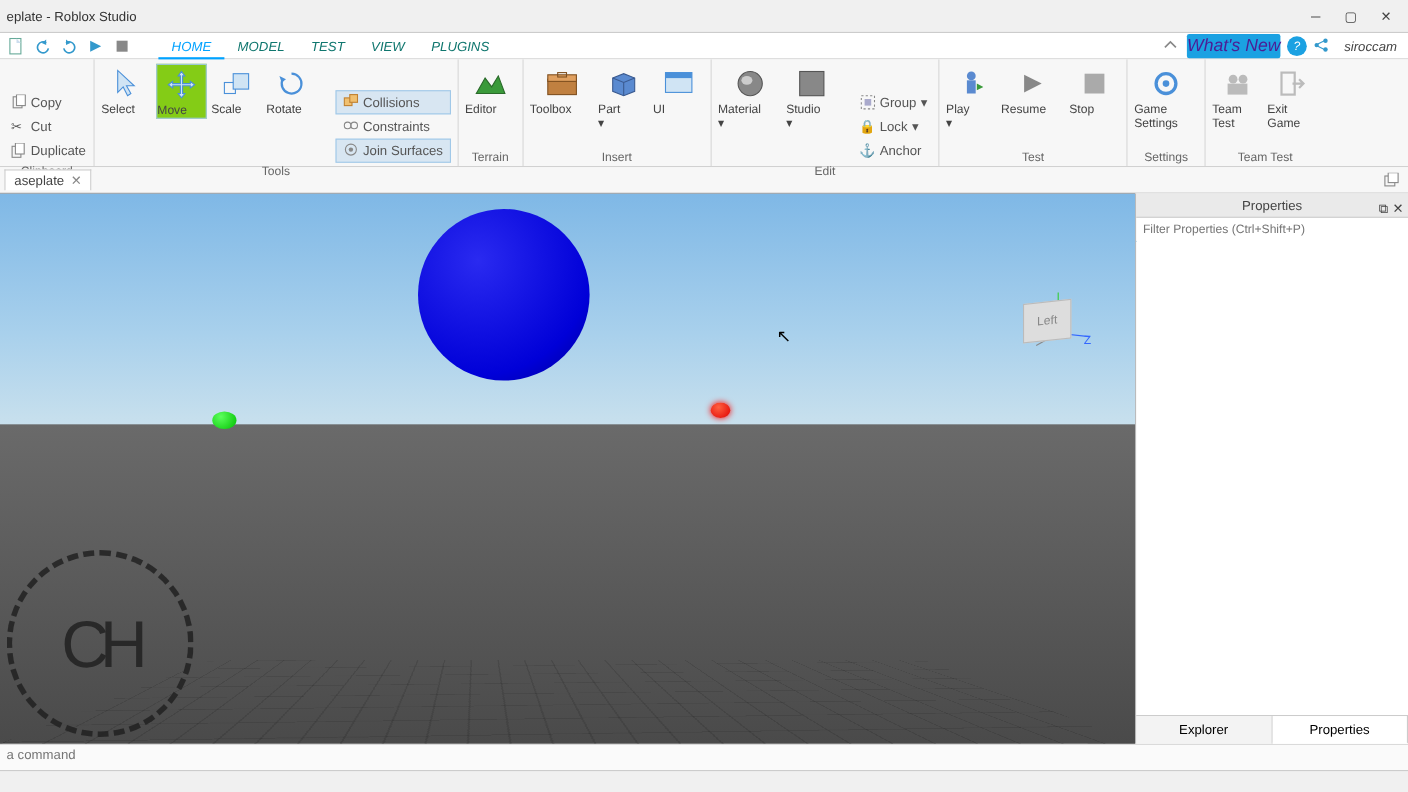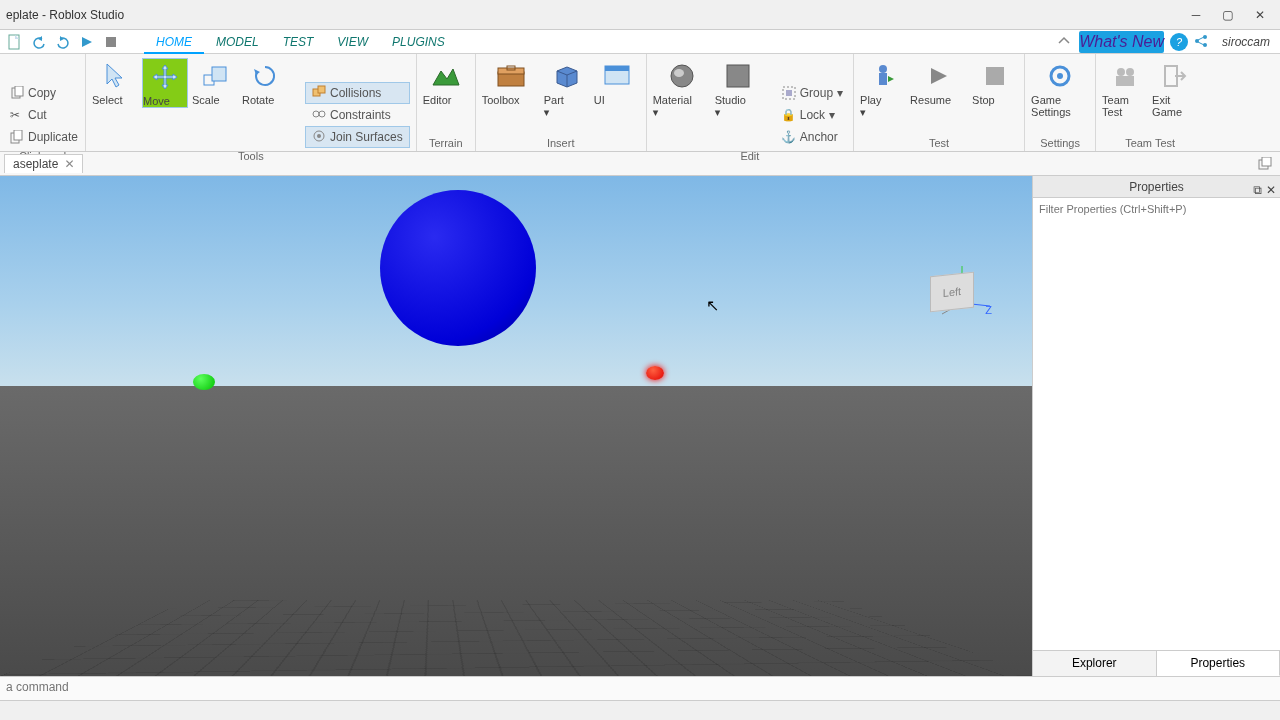--- a/index.html
+++ b/index.html
@@ -405,20 +405,23 @@
       <svg width="80" height="80" style="position:absolute">
           <line x1="50" y1="55" x2="50" y2="18" stroke="#3c3"></line>
           <line x1="50" y1="55" x2="78" y2="58" stroke="#36f"></line>
           <line x1="50" y1="55" x2="30" y2="66" stroke="#888"></line>
         </svg>
       <div class="axis-cube">
           <span>Left</span>
         </div>
       <span style="position:absolute;right:0;top:56px;color:#36f">Z</span>
     </div>
+    <div class="logo-ch">
+        <span>CH</span>
+      </div>
   </div>
 
   <div class="side">
     <div class="panel-head">
       <span>Properties</span>
       <span class="hicons">
           <span>⧉</span>
           <span>✕</span>
         </span>
     </div>

